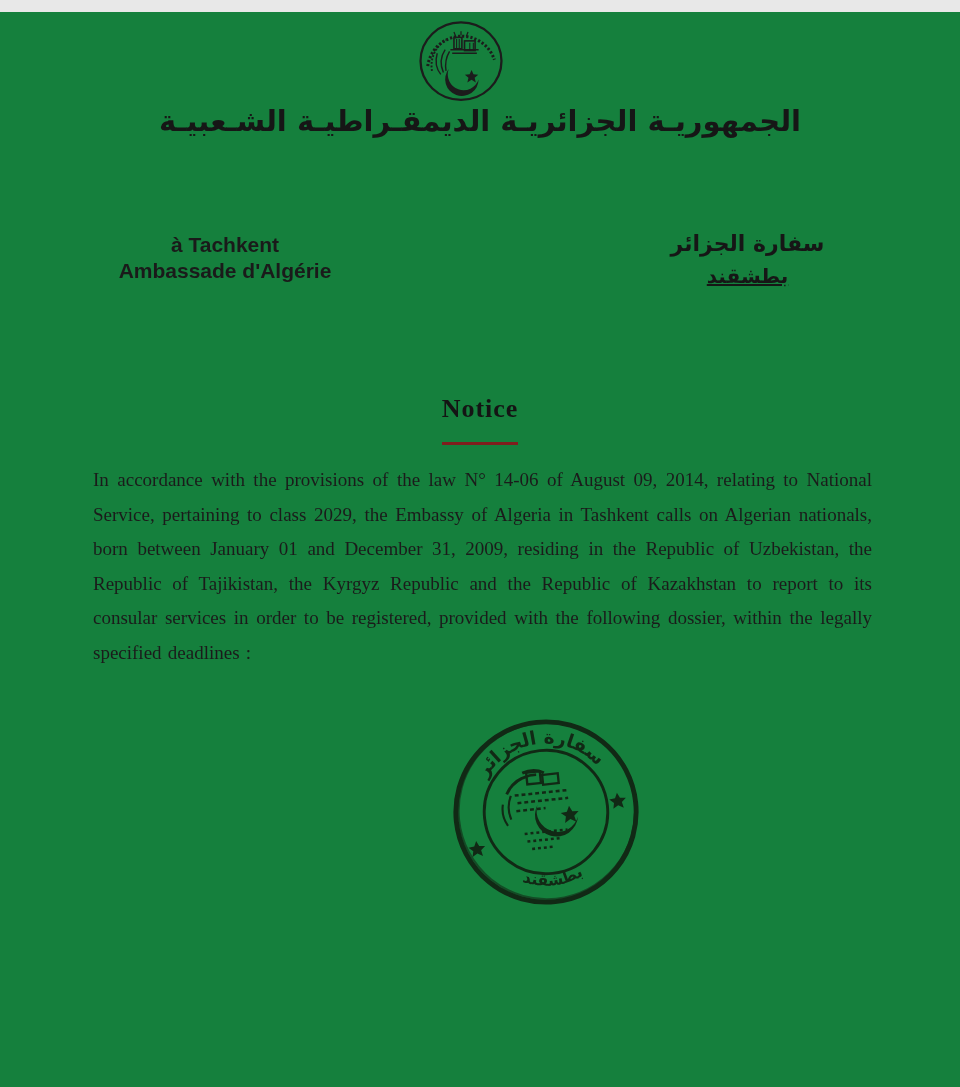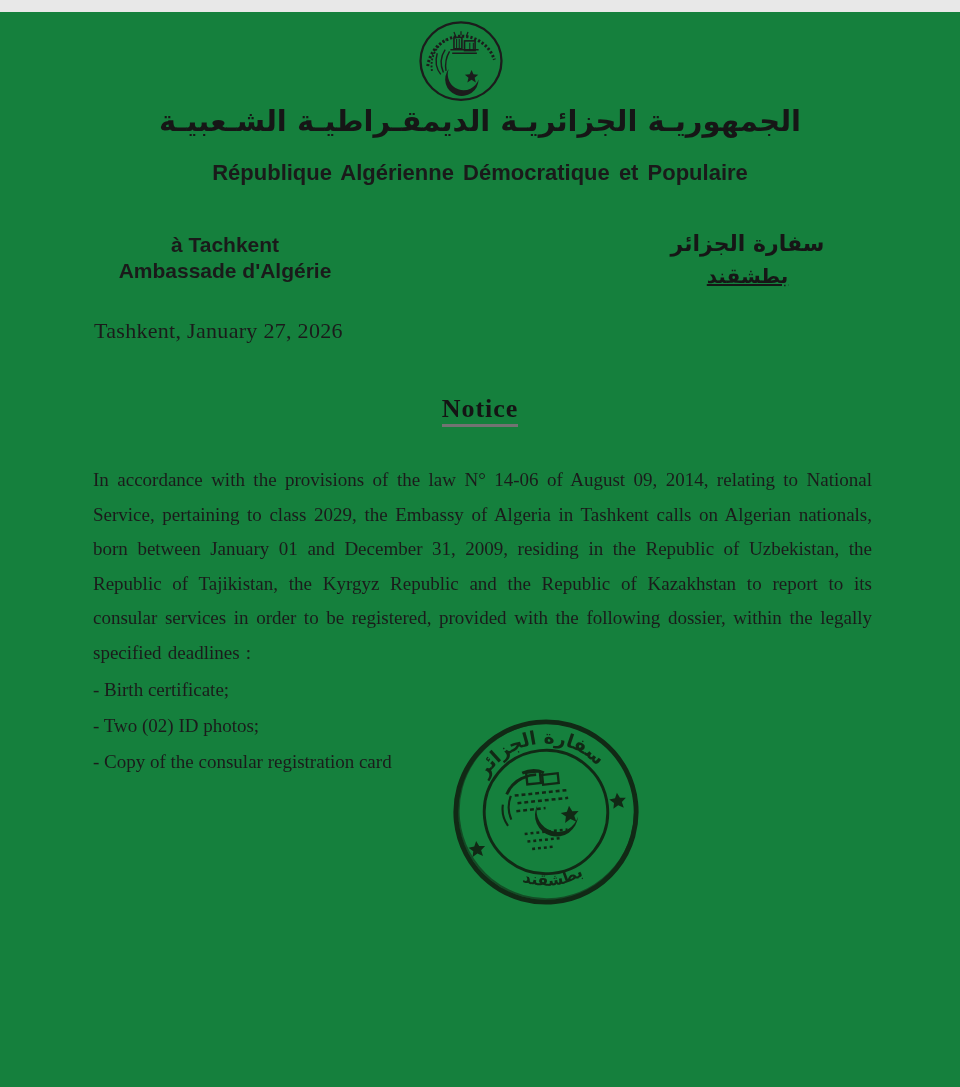--- a/index.html
+++ b/index.html
@@ -80,22 +80,22 @@
     position: absolute;
     left: 0; top: 382px;
     width: 960px;
     text-align: center;
     font-size: 26px;
     font-weight: bold;
     letter-spacing: 1px;
     color: #141414;
   }
   .notice-title span {
-    border-bottom: 3px solid #737373;
-    padding-bottom: 1px;
+    border-bottom: 3px solid #7f1d1d;
+    padding-bottom: 19px;
   }
   
   .body-block {
     position: absolute;
     left: 93px; top: 451px;
     width: 779px;
     font-size: 19px;
     line-height: 34.5px;
     color: #1b1b1b;
   }
@@ -139,45 +139,38 @@
     </g>
 
     <g>
       <path d="M36,58 a19,19 0 1 0 34,12 a16.5,16.5 0 1 1 -34,-12 z" fill="#1c1c1c"></path>
       <path d="M62,59 l2.2,5 5.4,0.4 -4.1,3.5 1.3,5.3 -4.8,-2.9 -4.8,2.9 1.3,-5.3 -4.1,-3.5 5.4,-0.4 z" fill="#1c1c1c"></path>
     </g>
   </svg>
 
   <div class="title-arabic">الجمهوريـة الجزائريـة الديمقـراطيـة الشـعبيـة</div>
 
-  <div class="title-french">République  Algérienne Démocratique et Populaire</div>
 
   <div class="sender-fr">
     <div>à Tachkent</div>
     <div>Ambassade d'Algérie</div>
   </div>
 
   <div class="sender-ar">
     <div>سفارة الجزائر</div>
     <div class="underlined">بطشقند</div>
   </div>
 
-  <div class="dateline">Tashkent, January 27, 2026</div>
 
   <div class="notice-title">
     <span>Notice</span>
   </div>
 
   <div class="body-block">
     <p class="body-paragraph">In accordance with the provisions of the law N° 14-06 of August 09, 2014, relating to National Service, pertaining to class 2029, the Embassy of Algeria in Tashkent calls on Algerian nationals, born between January 01 and December 31, 2009, residing in the Republic of  Uzbekistan, the Republic of Tajikistan, the Kyrgyz Republic and the Republic of  Kazakhstan to report to its consular services in order to be registered, provided with the following dossier, within the legally specified deadlines :</p>
-    <div class="req-list">
-      <div class="req-item">- Birth certificate;</div>
-      <div class="req-item">- Two (02) ID photos;</div>
-      <div class="req-item">-  Copy of the consular registration card</div>
-    </div>
   </div>
 
   <svg class="stamp" viewBox="0 0 200 200" aria-hidden="true">
     <g stroke="#c03a3f" fill="none">
       <circle cx="100" cy="100" r="92" stroke-width="5"></circle>
       <circle cx="101" cy="99" r="90" stroke-width="2" opacity="0.6"></circle>
       <circle cx="100" cy="100" r="63" stroke-width="3"></circle>
     </g>
     <defs>
       <path id="arcTop" d="M30,100 A70,70 0 0 1 170,100"></path>

